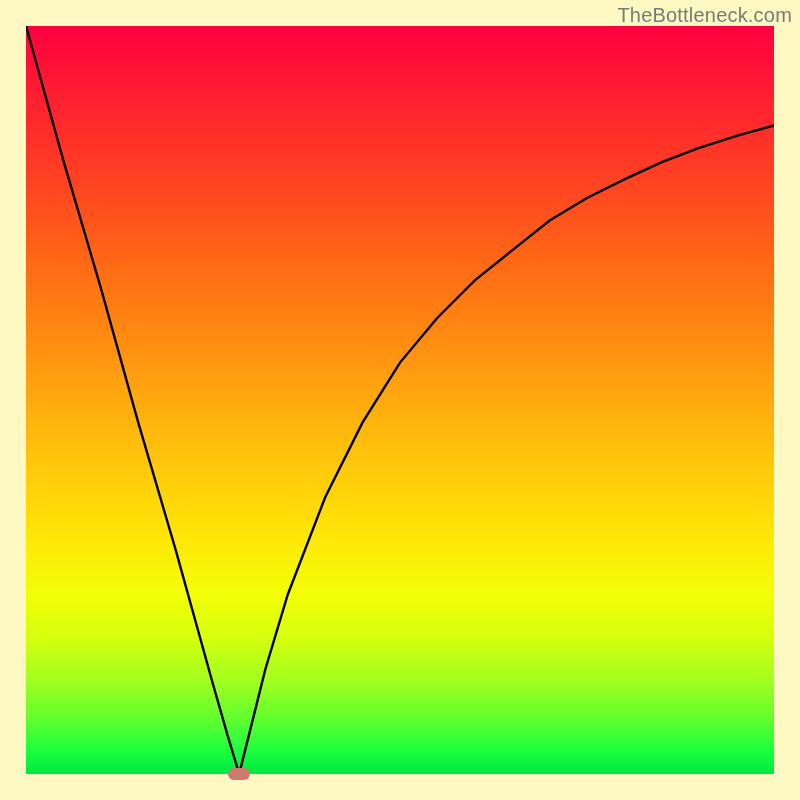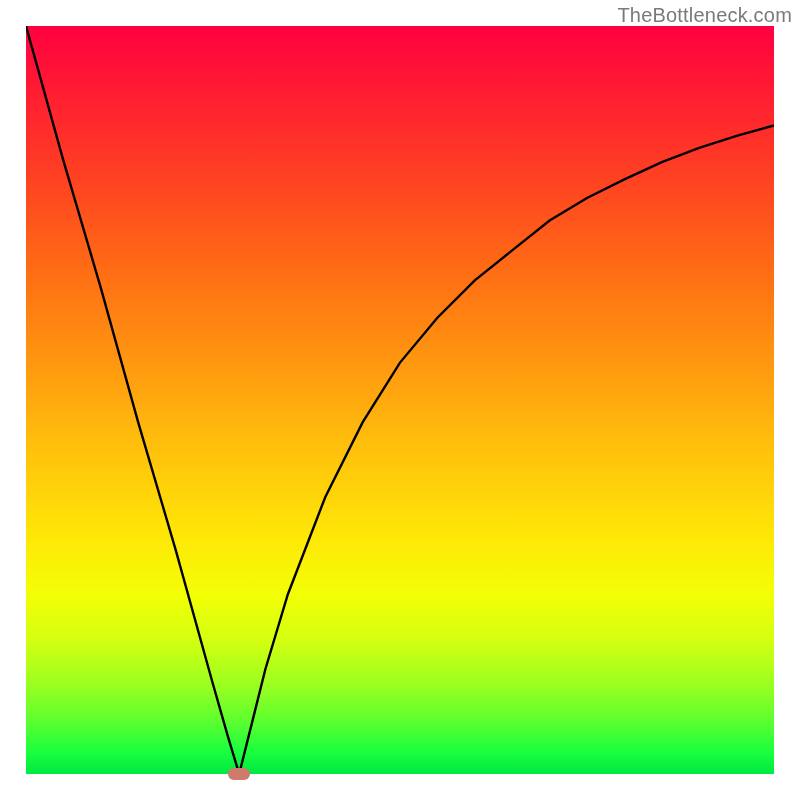--- a/index.html
+++ b/index.html
@@ -8,21 +8,21 @@
     width: 800px;
     height: 800px;
     background: #000;
     font-family: Arial, Helvetica, sans-serif;
     overflow: hidden;
   }
   .frame {
     position: relative;
     width: 800px;
     height: 800px;
-    background: #ffffff;
+    background: #fef9c3;
   }
   .plot {
     position: absolute;
     left: 26px;
     top: 26px;
     width: 748px;
     height: 748px;
     
     background: linear-gradient(to bottom,
       #ff0040 0%,

